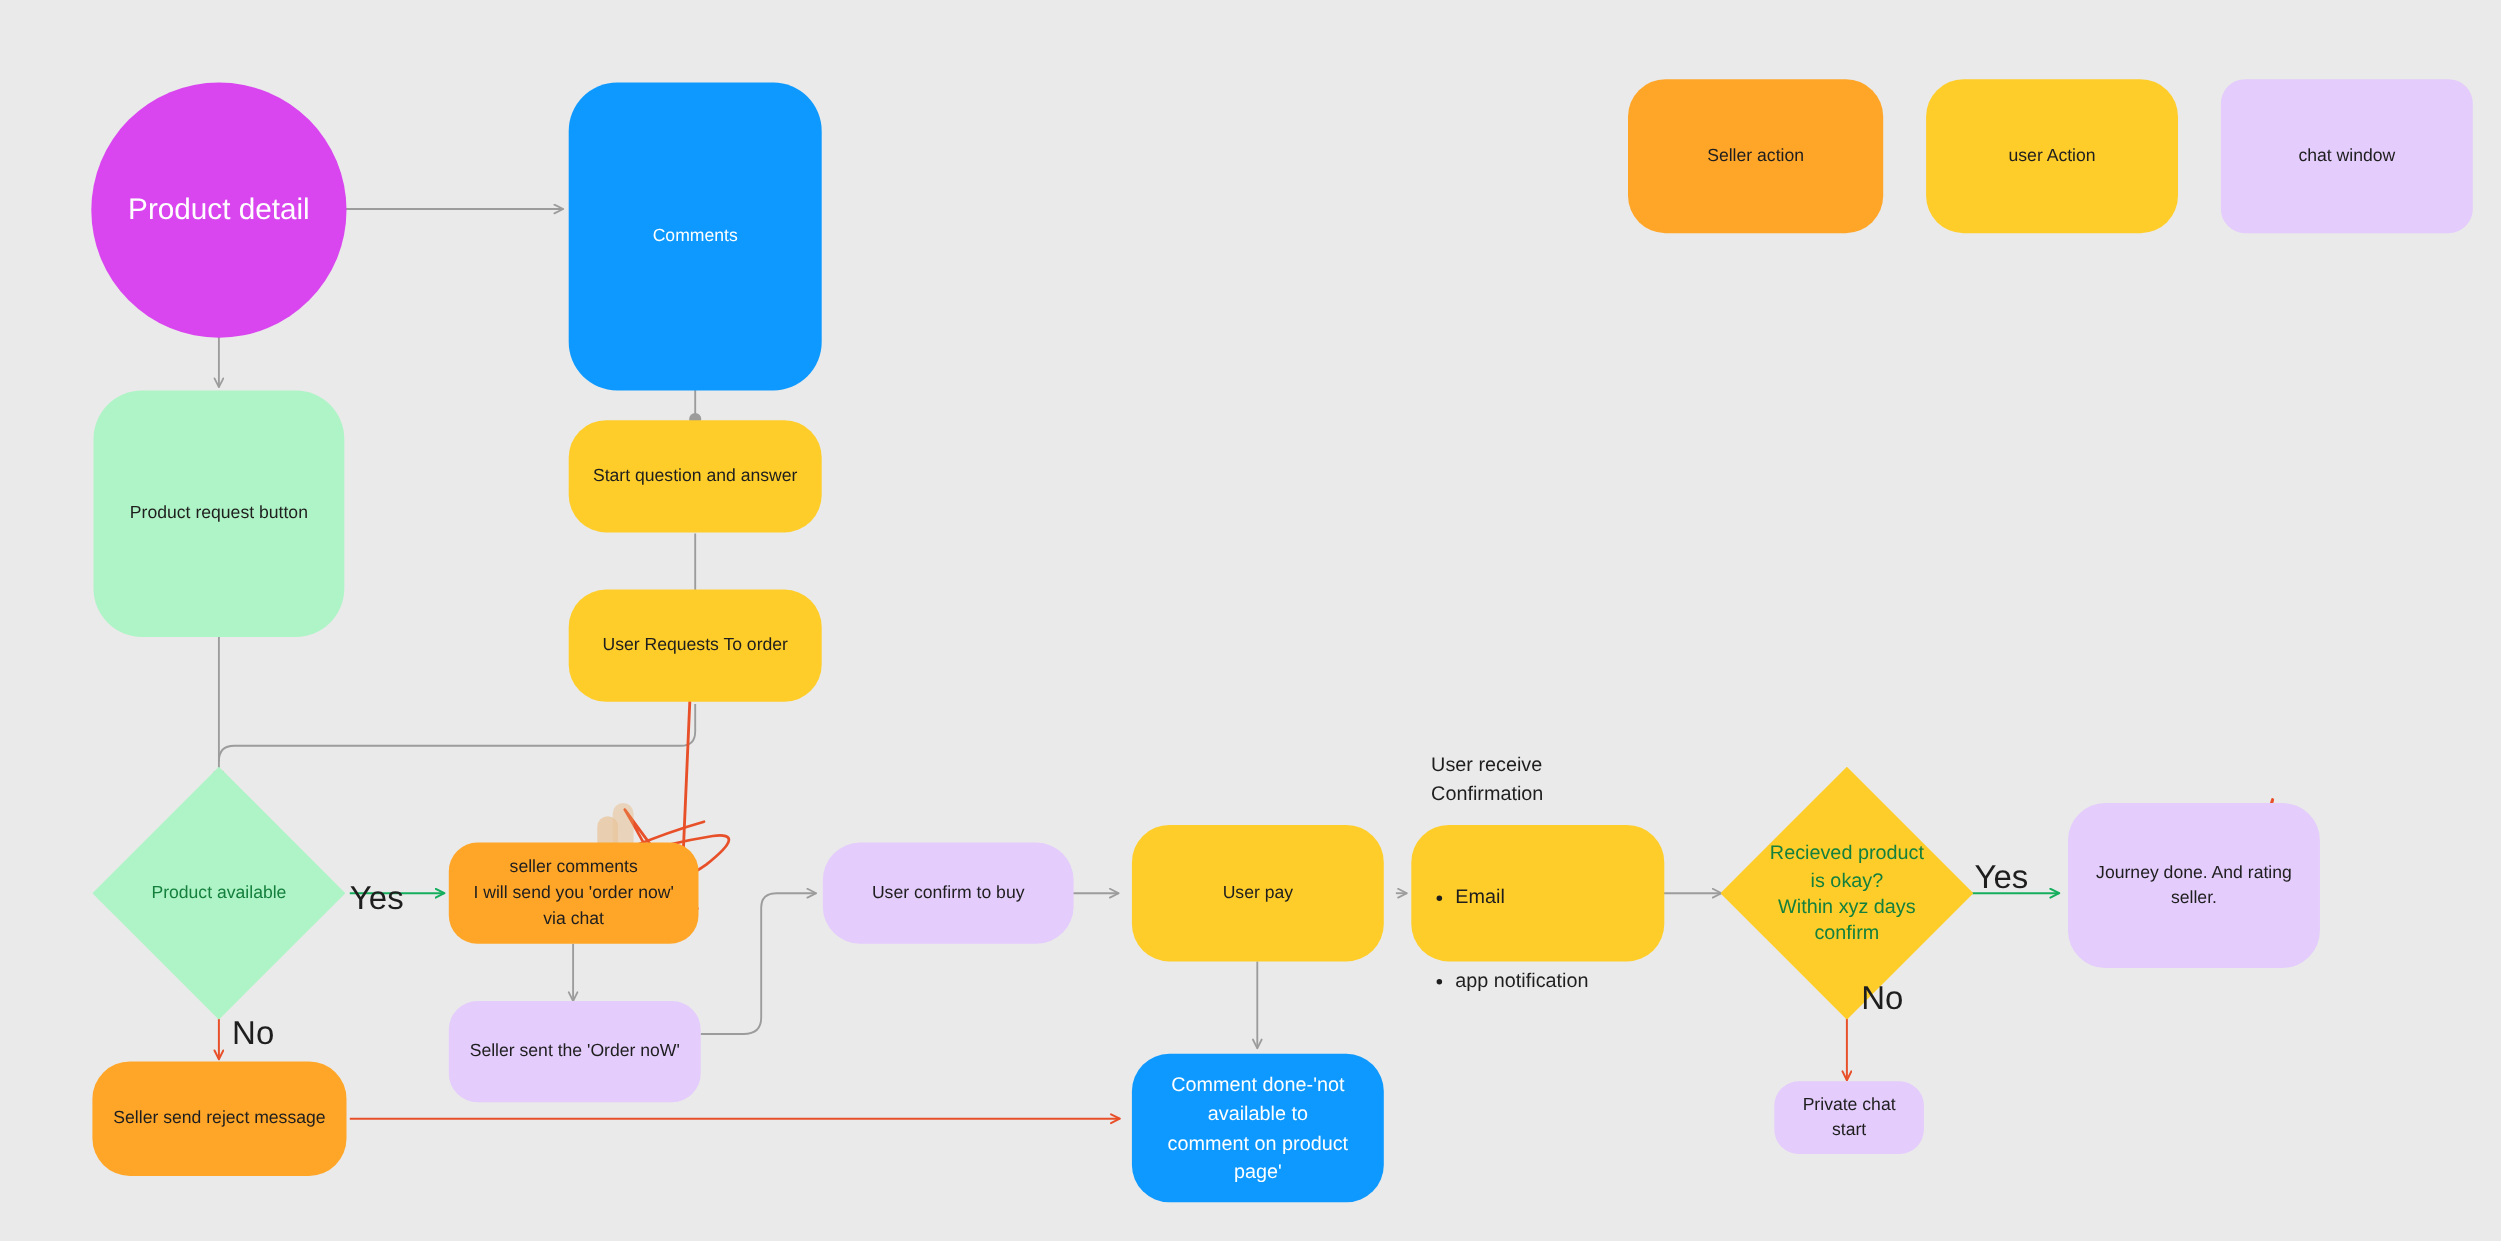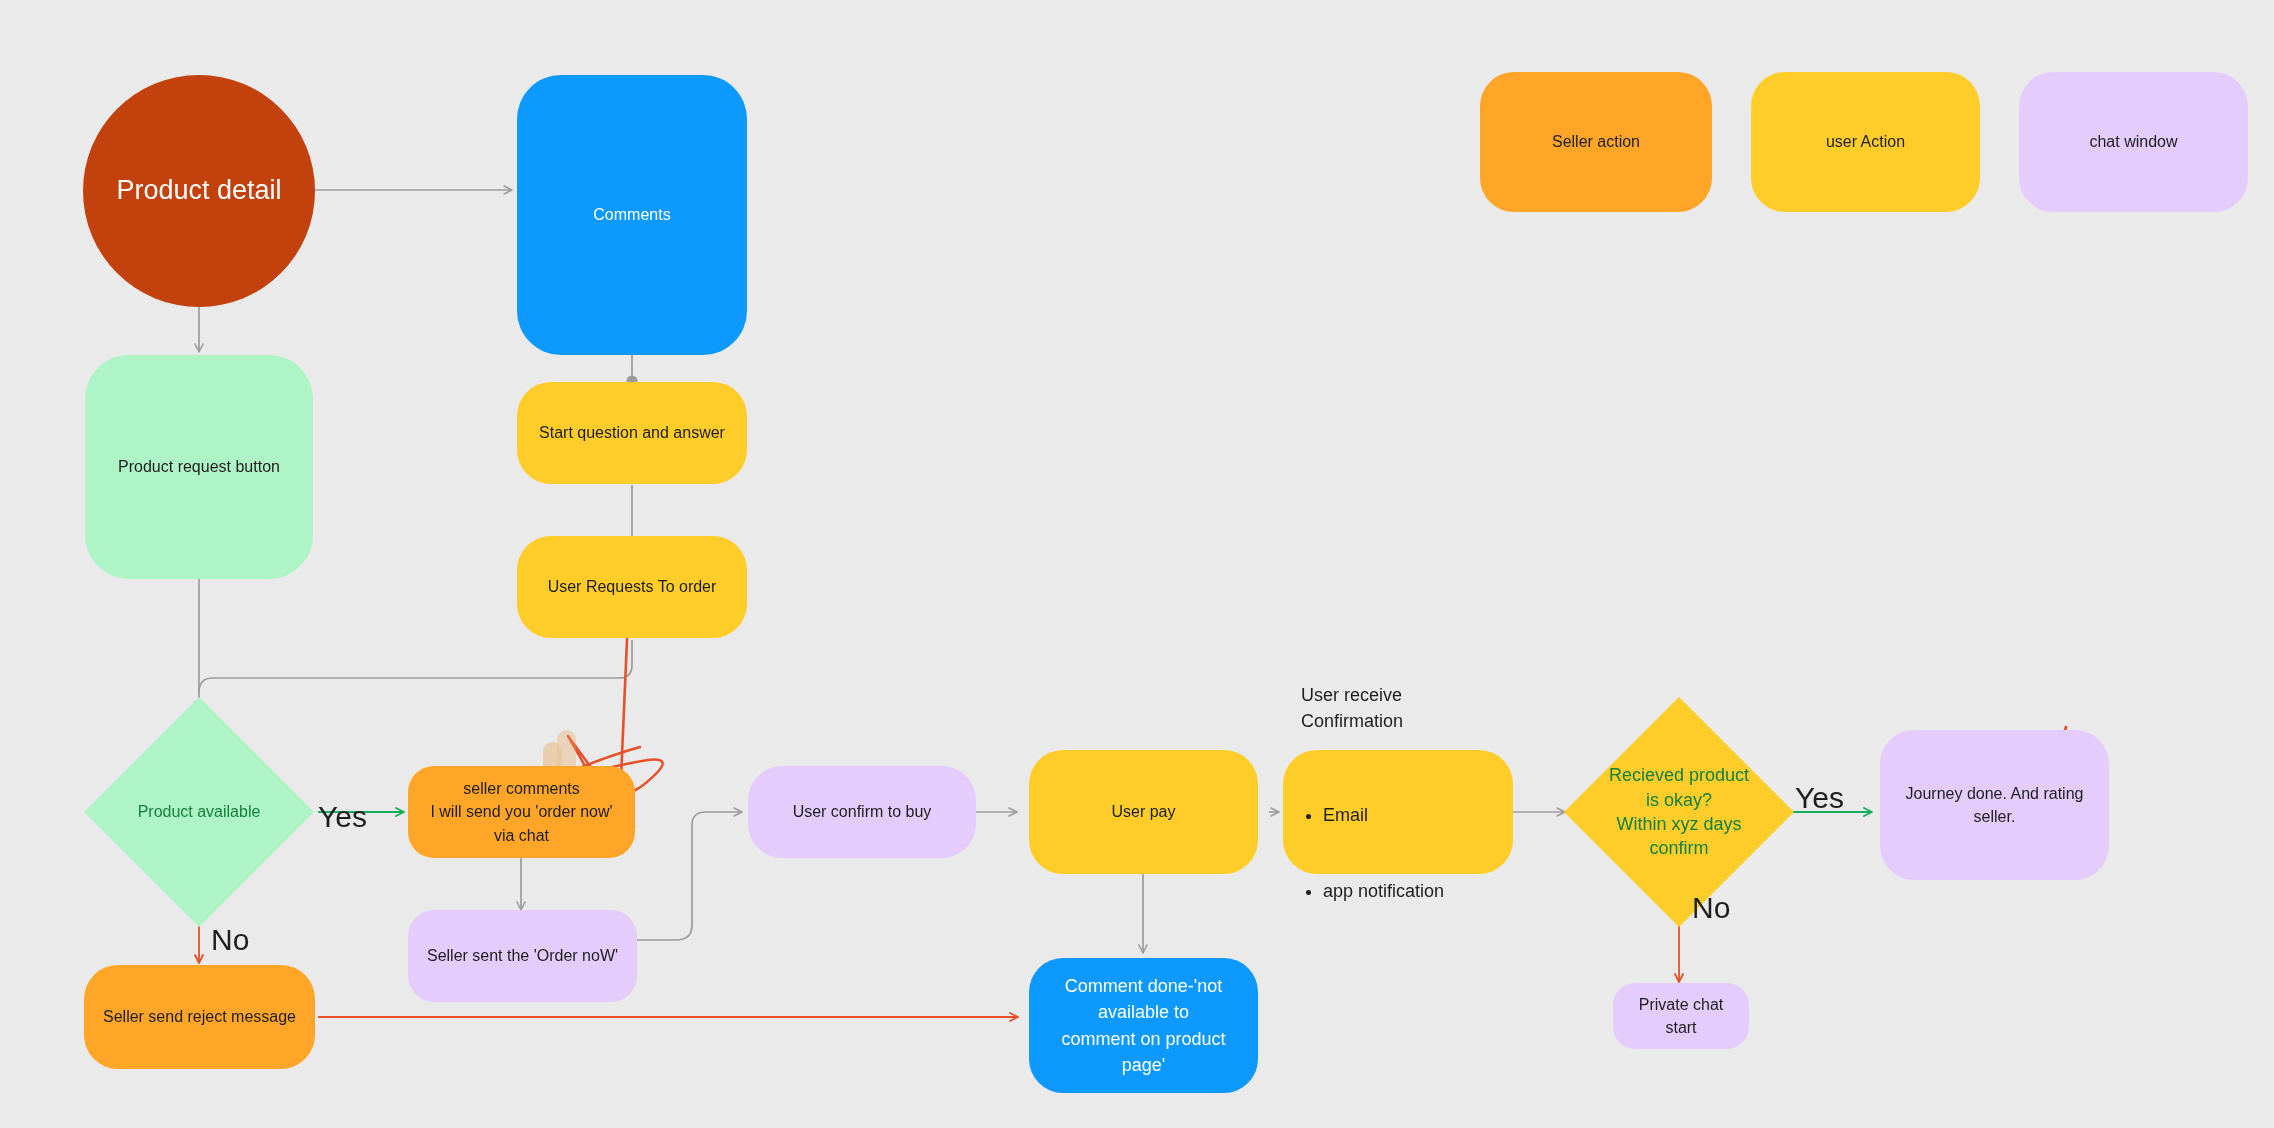--- a/index.html
+++ b/index.html
@@ -58,21 +58,21 @@
     display: flex;
     align-items: center;
     justify-content: center;
     text-align: center;
     white-space: pre-line;
     color: #15803d;
     line-height: 1.35;
   }
 
   
-  .c-purple  { background: #c2410c; color: #FFFFFF; }
+  .c-purple  { background: #d946ef; color: #FFFFFF; }
   .c-blue    { background: #0D99FF; color: #FFFFFF; }
   .c-green   { background: #AFF4C6; }
   .c-yellow  { background: #FFCD29; }
   .c-orange  { background: #FFA629; }
   .c-lav     { background: #E4CCFC; }
 
   
   .t-xl  { font-size: 27px; }
   .t-lg  { font-size: 16px; }
   .t-md  { font-size: 16px; }
@@ -172,21 +172,21 @@
       <path d="M2030,757 L2049,784 L2066,727" stroke="#E8502A" stroke-width="2.8" fill="none" stroke-linecap="round" stroke-linejoin="round"></path>
     </g>
   </svg>
 
   <div class="node rounded-md c-orange t-lg" style="left:1480px; top:72px; width:232px; height:140px;">
     <span class="label">Seller action</span>
   </div>
   <div class="node rounded-md c-yellow t-lg" style="left:1751px; top:72px; width:229px; height:140px;">
     <span class="label">user Action</span>
   </div>
-  <div class="node rounded-md c-lav t-lg" style="left:2019px; top:72px; width:229px; height:140px;">
+  <div class="node rounded-md c-lav t-lg" style="left:2019px; top:72px; width:229px; height:140px;border-radius:22px;">
     <span class="label">chat window</span>
   </div>
 
   <div class="node circle c-purple t-xl" style="left:83px; top:75px; width:232px; height:232px;">
     <span class="label">Product detail</span>
   </div>
 
   <div class="node rounded-lg c-blue t-md" style="left:517px; top:75px; width:230px; height:280px;">
     <span class="label">Comments</span>
   </div>

